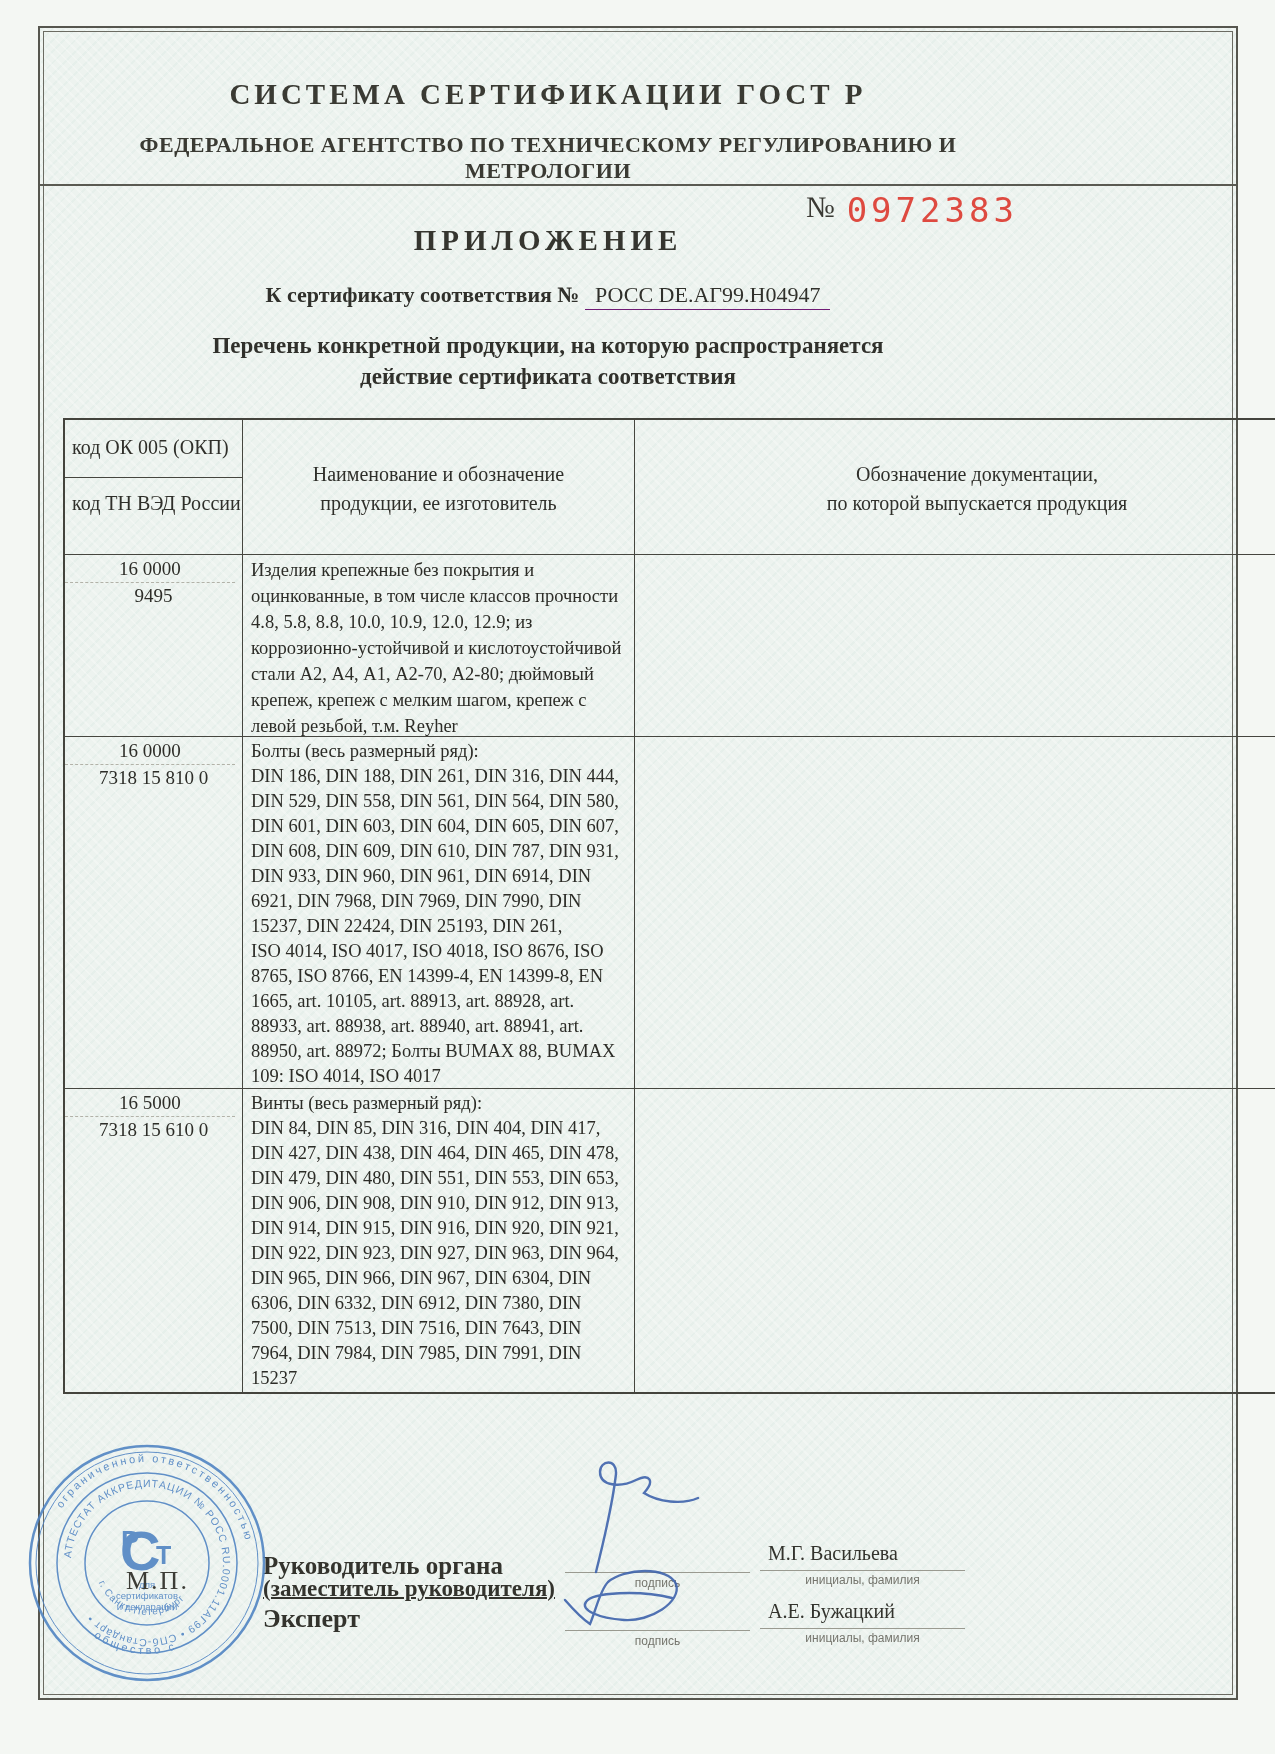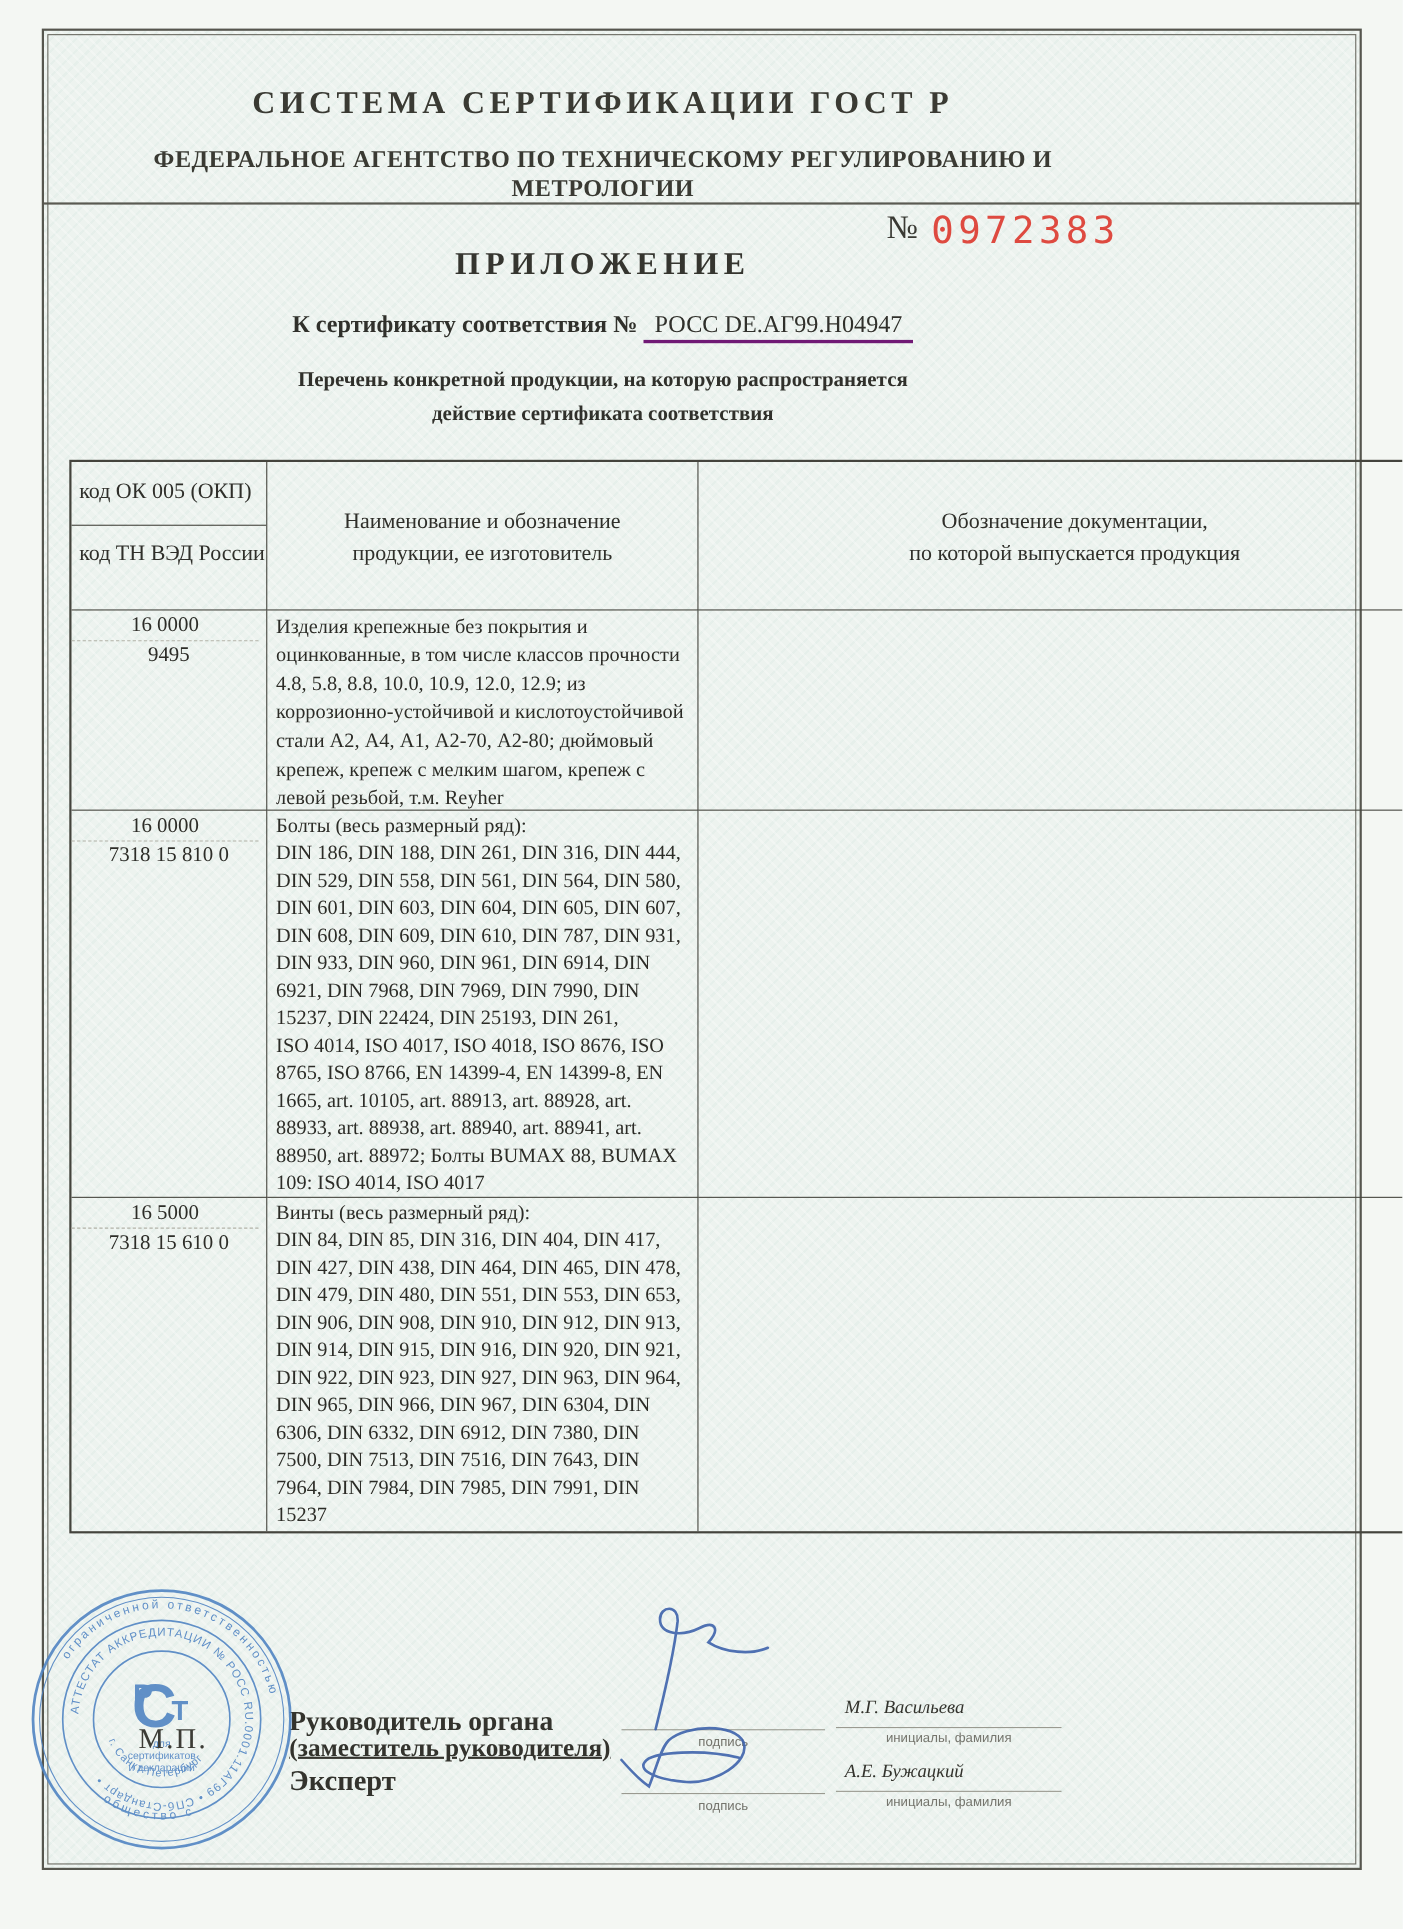--- a/index.html
+++ b/index.html
@@ -21,22 +21,22 @@
   .center-col { left:63px; width:970px; text-align:center; }
   .hdr1 { top:78px; font-size:29px; font-weight:bold; letter-spacing:4px; color:#3a3a33; }
   .hdr2 { top:132px; font-size:22px; font-weight:bold; letter-spacing:0.5px; color:#3a3a33; }
   .hdr-divider { left:40px; top:184px; width:1196px; border-top:2px solid #5a5a52; }
   .docnum { left:806px; top:190px; white-space:nowrap; }
   .docnum .nosign { font-size:30px; color:#3a3a34; vertical-align:top; }
   .docnum .digits { font-family:"DejaVu Sans Mono", monospace; font-size:34px; letter-spacing:4px; color:#de4a40; margin-left:8px; }
   .title { top:224px; font-size:29px; font-weight:bold; letter-spacing:5px; color:#35352f; }
   .subtitle { top:282px; font-size:22px; white-space:nowrap; }
   .subtitle .lbl { font-weight:bold; }
-  .subtitle .val { border-bottom:3px solid #701a75; padding:0 10px 2px 10px;margin-top:30px; }
-  .desc { top:330px; font-size:19px; font-weight:bold; line-height:31px; white-space:pre-line; }
+  .subtitle .val { border-bottom:1px solid #701a75; padding:0 10px 2px 10px;margin-top:30px; }
+  .desc { top:330px; font-size:23px; font-weight:bold; line-height:31px; white-space:pre-line; }
 
   .cert-table {
     left:63px; top:418px; width:1258px;
     display:grid; grid-template-columns:178px 392px 1fr;
     grid-template-rows:135px 182px 352px 303px;
     border:2px solid #44443d;
   }
   .cell { border-right:1.5px solid #46463f; border-bottom:1.5px solid #46463f; position:relative; }
   .cell.last-col { border-right:none; }
   .cell.last-row { border-bottom:none; }
@@ -53,21 +53,21 @@
 
   .sig-role1a { left:263px; top:1552px; font-size:25px; font-weight:bold; color:#33332d; }
   .sig-role1b { left:263px; top:1576px; font-size:23px; font-weight:bold; text-decoration:underline; text-decoration-thickness:2px; color:#33332d; }
   .sig-role2 { left:263px; top:1604px; font-size:26px; font-weight:bold; color:#33332d; }
   .sig-line { border-top:1px solid #9a9a90; }
   .sig-line1 { left:565px; top:1572px; width:185px; }
   .sig-line2 { left:565px; top:1630px; width:185px; }
   .cap { font-family:"Liberation Sans", sans-serif; font-size:12px; color:#75756d; text-align:center; }
   .cap-s1 { left:565px; top:1576px; width:185px; }
   .cap-s2 { left:565px; top:1634px; width:185px; }
-  .name { font-size:17px; color:#33332d; white-space:nowrap;font-style:italic; }
+  .name { font-size:20px; color:#33332d; white-space:nowrap; }
   .name1 { left:768px; top:1542px; }
   .name2 { left:768px; top:1600px; }
   .name-line { border-top:1px solid #9a9a90; }
   .name-line1 { left:760px; top:1570px; width:205px; }
   .name-line2 { left:760px; top:1628px; width:205px; }
   .cap-n1 { left:760px; top:1573px; width:205px; }
   .cap-n2 { left:760px; top:1631px; width:205px; }
   .mp { left:126px; top:1566px; font-size:26px; letter-spacing:2px; color:#3c3c36; z-index:5; }
   .stamp-svg { left:22px; top:1438px; z-index:4; opacity:.88; }
   .sig-svg { left:540px; top:1440px; z-index:4; }

